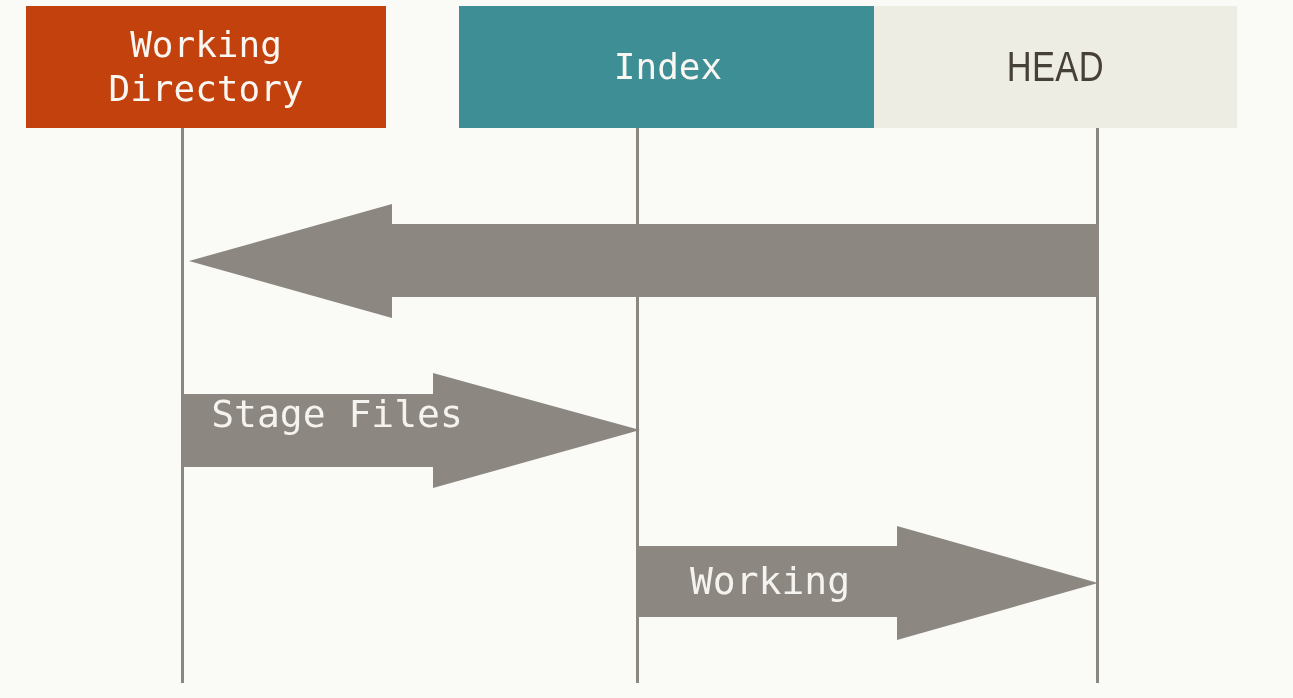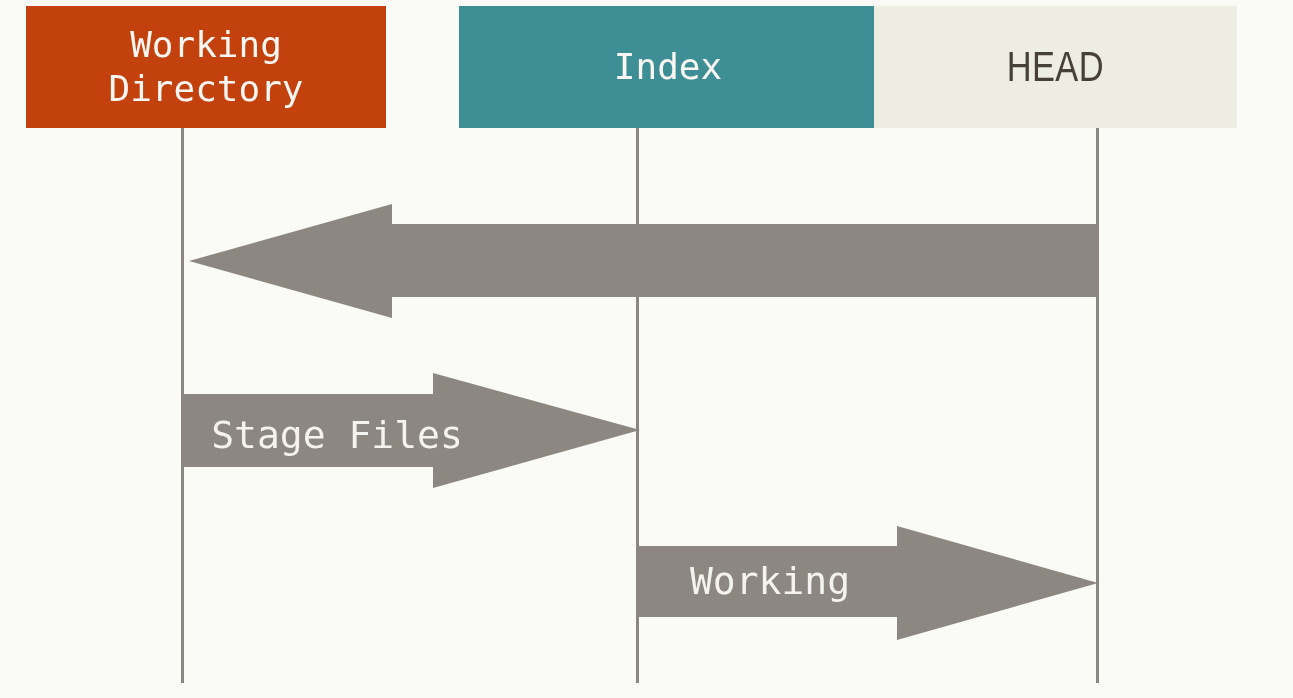--- a/index.html
+++ b/index.html
@@ -66,21 +66,21 @@
 
   
   .arrow-label {
     position: absolute;
     font-size: 38px;
     line-height: 48px;
     color: #F5F3EF;
     text-align: center;
   }
   .arrow-label.checkout { left: 362px; top: 237px; width: 600px; }
-  .arrow-label.stage    { left: 137px; top: 411px; width: 400px; }
+  .arrow-label.stage    { left: 137px; top: 390px; width: 400px; }
   .arrow-label.commit   { left: 570px; top: 557px; width: 400px; }
 </style>
 </head>
 <body>
 
 <div class="canvas" style="background-color: rgb(250, 250, 246);">
 
   <div class="lifeline wd" style="background-color: rgb(138, 134, 128);"></div>
   <div class="lifeline index" style="background-color: rgb(138, 134, 128);"></div>
   <div class="lifeline head" style="background-color: rgb(138, 134, 128);"></div>

